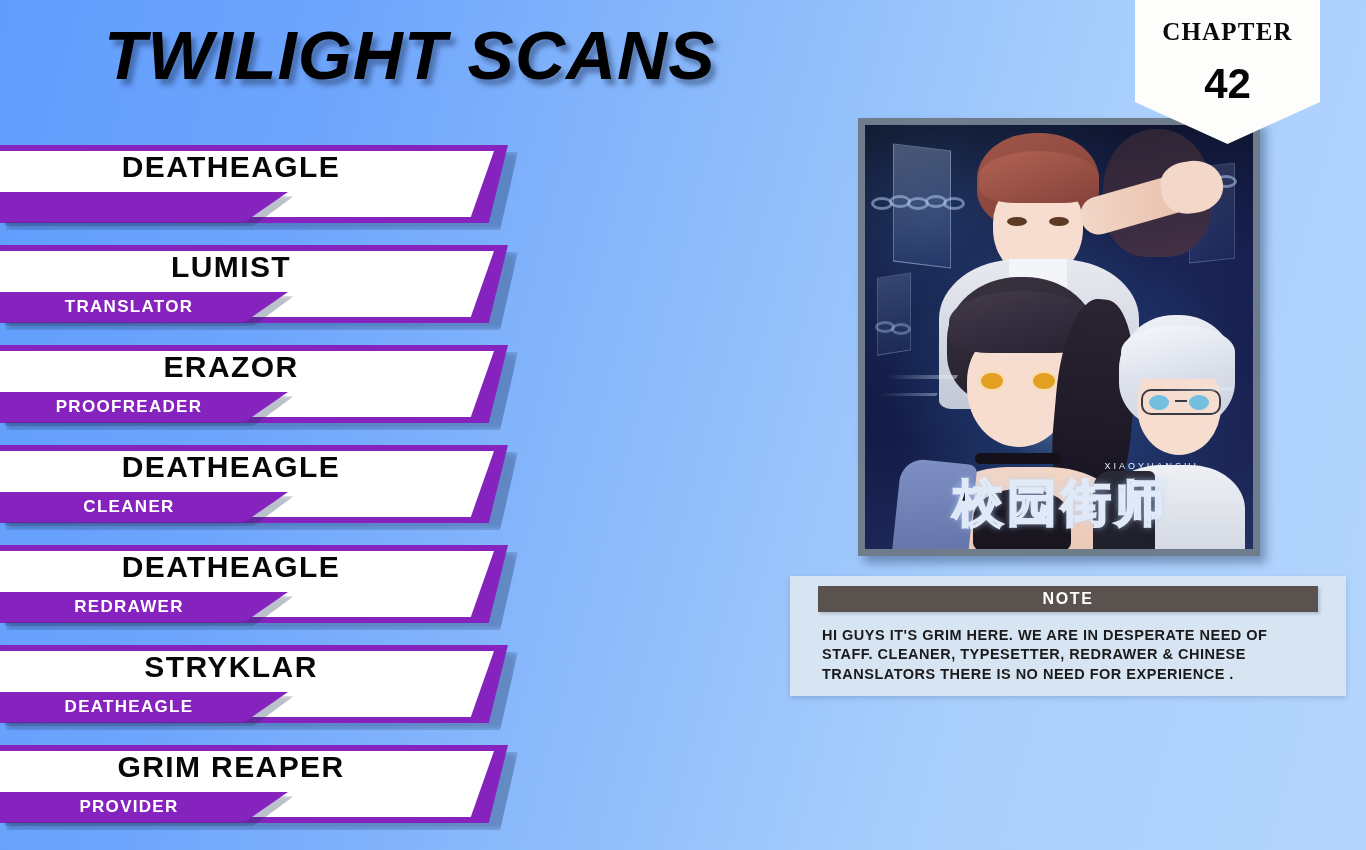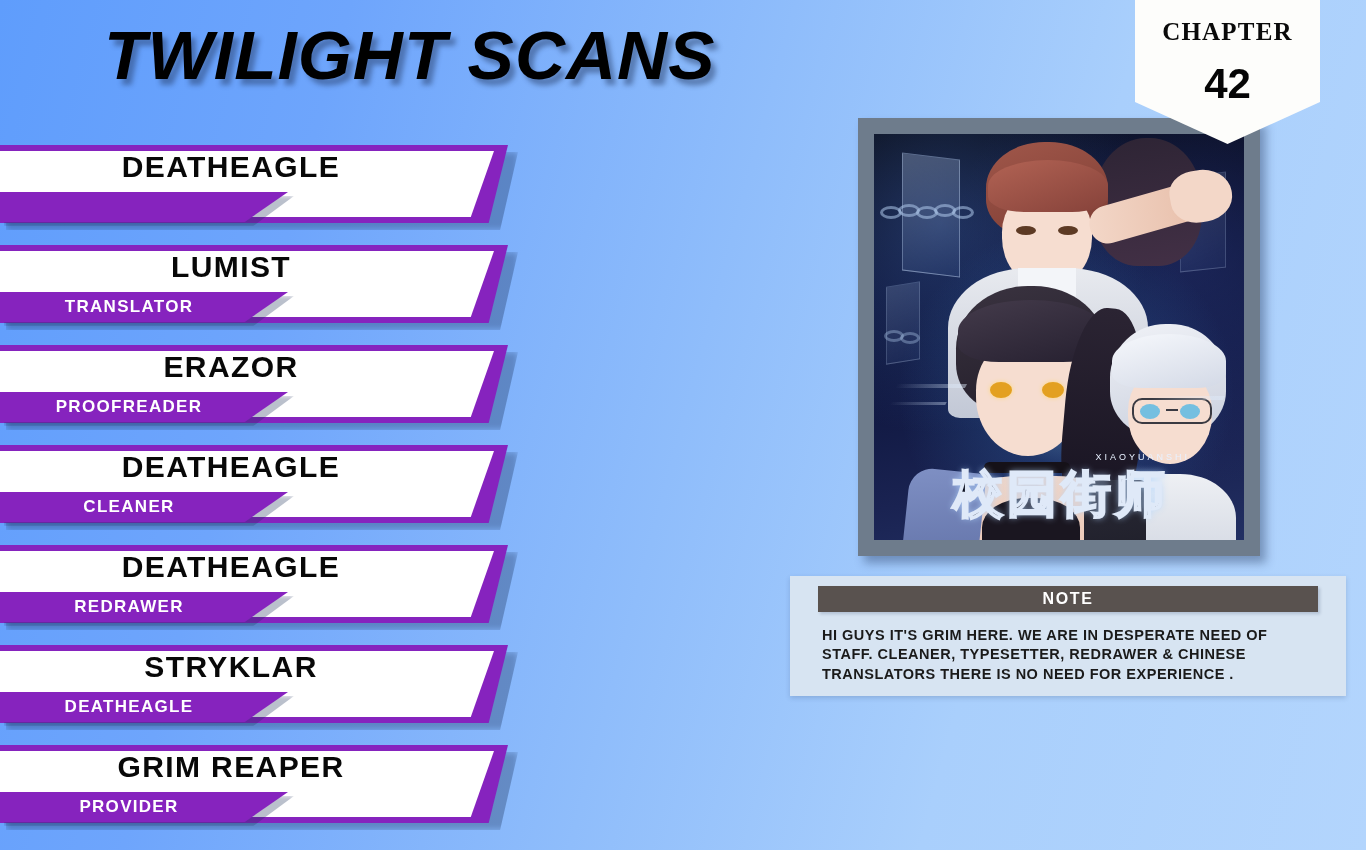--- a/index.html
+++ b/index.html
@@ -142,21 +142,21 @@
     white-space:nowrap;
     z-index:5;
   }
 
   
   #cover-wrap {
     position:absolute;
     left:858px; top:118px;
     width:402px; height:438px;
     background:#6e7c8c;
-    padding:16px;
+    padding:7px;
     box-shadow: 6px 7px 9px rgba(25,45,85,0.38);
     z-index:3;
   }
   #cover {
     position:relative;
     width:100%; height:100%;
     overflow:hidden;
     background:#05070f;
   }
   

